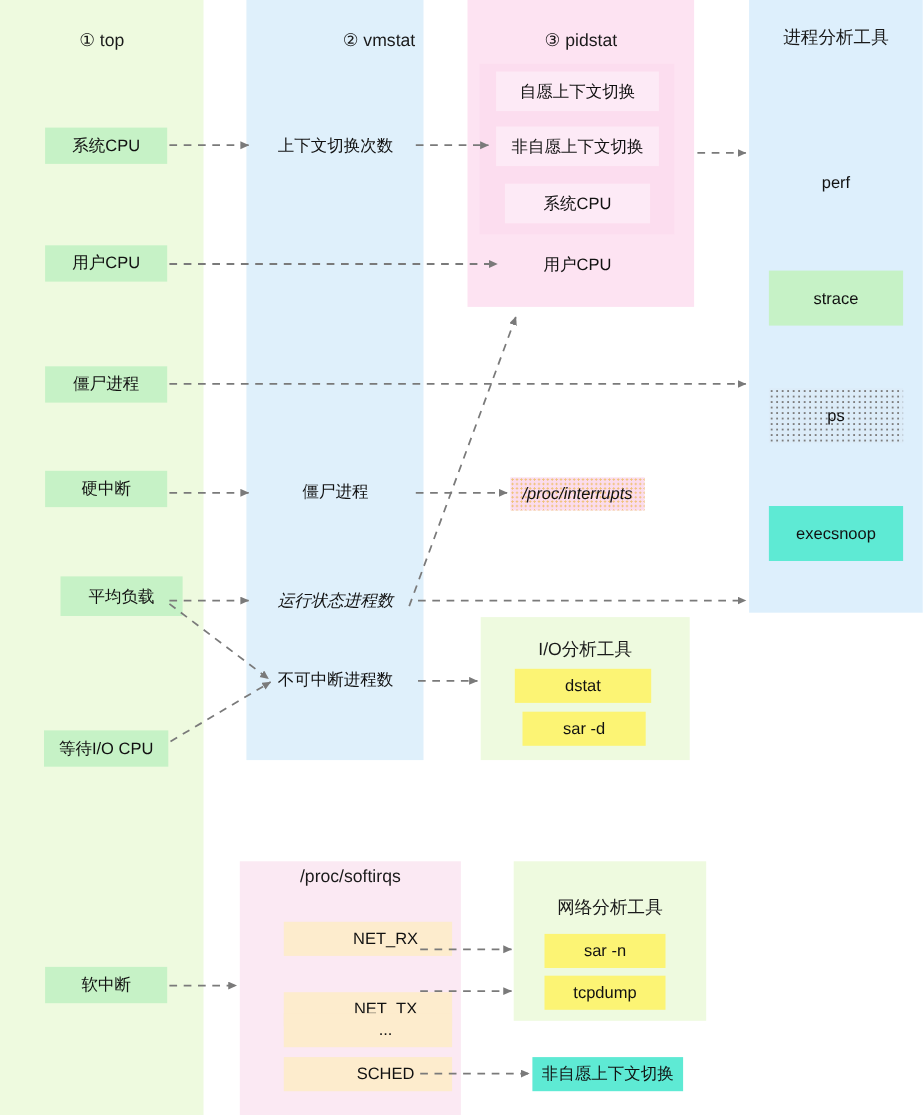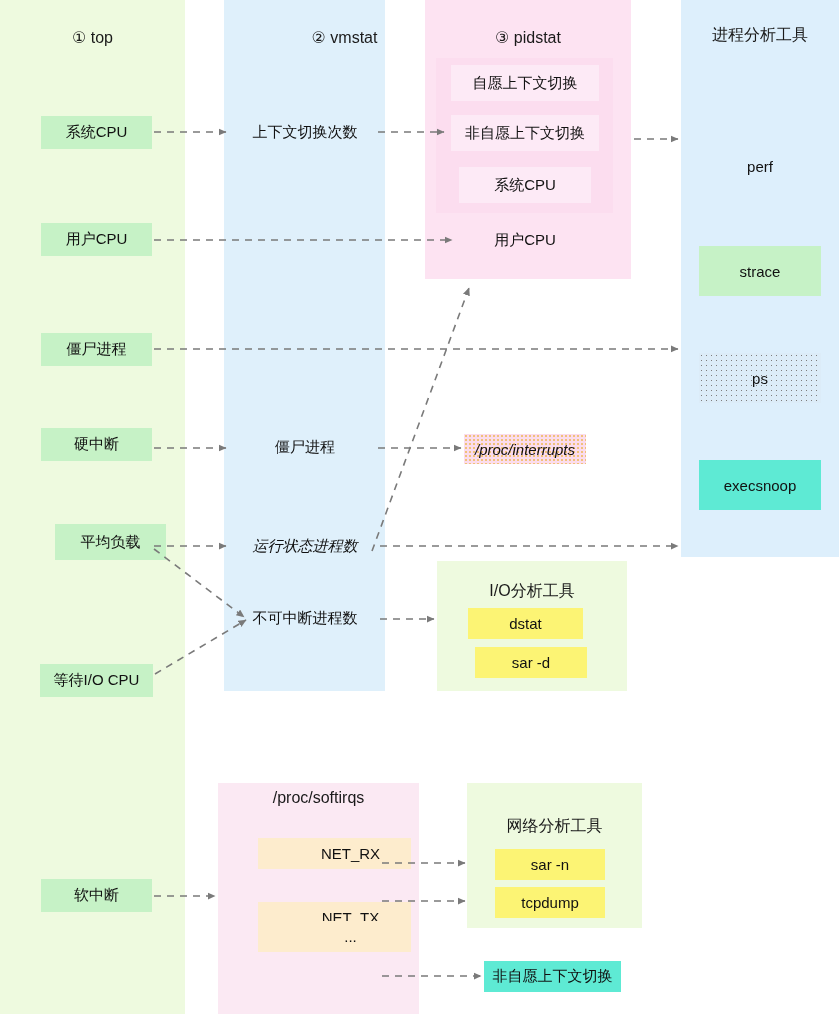--- a/index.html
+++ b/index.html
@@ -136,28 +136,29 @@
 
   <div class="plainlabel" style="left:699px;top:151px;width:122px;height:30px;">perf</div>
   <div class="gbox" style="left:699px;top:246px;width:122px;height:50px;">strace</div>
   <div class="dotbox" style="left:699px;top:353px;width:122px;height:50px;">ps</div>
   <div class="pinkbox" style="left:699px;top:460px;width:122px;height:50px;">execsnoop</div>
 
   <div class="ixbox" style="left:464px;top:434px;width:122px;height:30px;">/proc/interrupts</div>
 
   <div class="panel" style="left:437px;top:561px;width:190px;height:130px;"></div>
   <div class="col-title" style="left:437px;top:583px;width:190px;">I/O分析工具</div>
-  <div class="yellowbox" style="left:468px;top:608px;width:115px;height:31px;">dstat</div>
+  <div class="yellowbox" style="left:468px;top:608px;width:124px;height:31px;">dstat</div>
   <div class="yellowbox" style="left:475px;top:647px;width:112px;height:31px;">sar -d</div>
 
   <div class="panel-pink" style="left:218px;top:783px;width:201px;height:231px;"></div>
   <div class="col-title" style="left:218px;top:790px;width:201px;">/proc/softirqs</div>
   <div class="peachbox" style="left:258px;top:838px;width:121px;height:31px;">NET_RX</div>
   <div class="peachbox" style="left:258px;top:902px;width:121px;height:31px;">NET_TX</div>
   <div class="peachbox" style="left:258px;top:921px;width:121px;height:31px;">...</div>
+  <div class="peachbox" style="left:258px;top:961px;width:121px;height:31px;">SCHED</div>
 
   <div class="panel" style="left:467px;top:783px;width:175px;height:145px;"></div>
   <div class="col-title" style="left:467px;top:818px;width:175px;">网络分析工具</div>
   <div class="yellowbox" style="left:495px;top:849px;width:110px;height:31px;">sar -n</div>
   <div class="yellowbox" style="left:495px;top:887px;width:110px;height:31px;">tcpdump</div>
 
   <div class="pinkbox" style="left:484px;top:961px;width:137px;height:31px;">非自愿上下文切换</div>
 
   <svg class="links" viewBox="0 0 839 1014">
     <defs>

